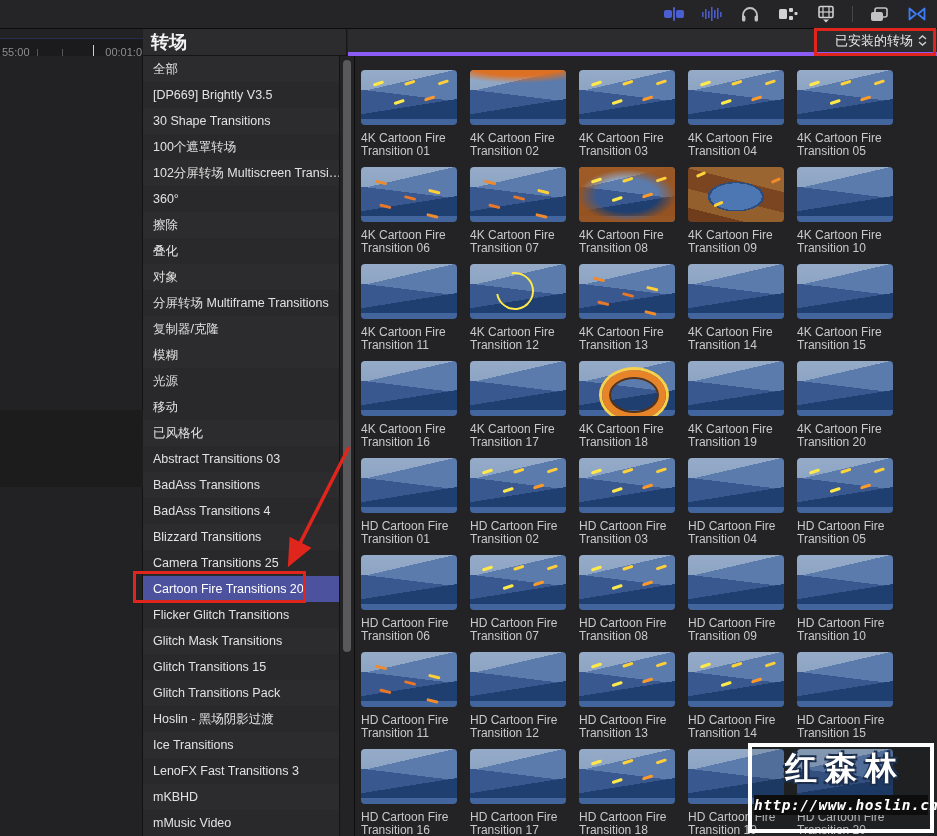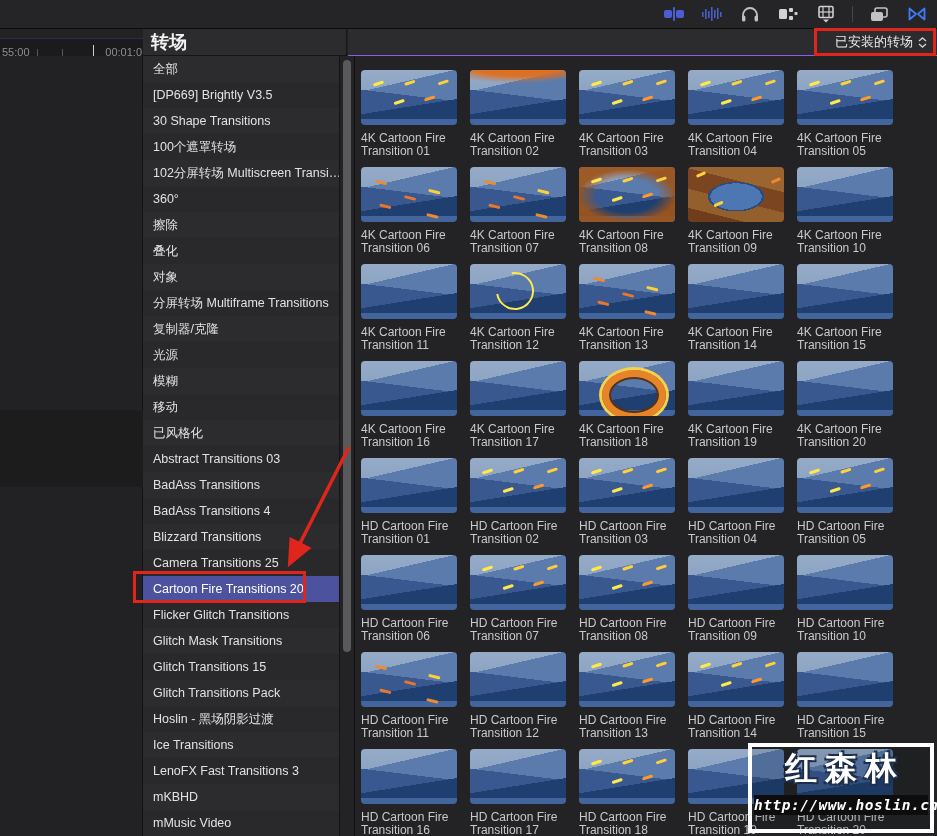--- a/index.html
+++ b/index.html
@@ -22,21 +22,21 @@
   .ruler .t2 { position:absolute; right:1px; top:7px; }
   .tick { position:absolute; width:1px; background:#555; }
   .tick.short { height:8px; top:10px; }
   .tick.tall { height:14px; top:6px; background:#cfcfcf; }
 
   .hdr-left { position:absolute; left:143px; top:29px; width:204px; height:27px;
     background:#2c2c2e; border-bottom:1px solid #151515; border-right:1px solid #161616;
     display:flex; align-items:center; padding-left:8px; }
   .hdr-left .title { color:#f2f2f2; font-size:18px; font-weight:bold; }
   .hdr-right { position:absolute; left:348px; top:29px; width:589px; height:27px;
-    background:#2c2c2e; border-bottom:1px solid #8b5cf6;
+    background:#2c2c2e; border-bottom:4px solid #8b5cf6;
     display:flex; align-items:center; justify-content:flex-end; padding-right:10px; gap:5px; }
   .hdr-right .filter { color:#e8e8e8; font-size:13px; }
 
   
   .left-panel { position:absolute; left:0; top:56px; width:143px; height:780px;
     background:#222224; border-right:1px solid #121212; }
   .left-band { position:absolute; left:0; top:354px; width:143px; height:77px; background:#1c1c1d; }
 
   
   .sidebar { position:absolute; left:143px; top:56px; width:196px; height:780px;
@@ -234,25 +234,25 @@
       </div>
       <div class="side-item">
         <span>对象</span>
       </div>
       <div class="side-item alt">
         <span>分屏转场 Multiframe Transitions</span>
       </div>
       <div class="side-item">
         <span>复制器/克隆</span>
       </div>
+      <div class="side-item">
+        <span>模糊</span>
+      </div>
       <div class="side-item alt">
         <span>光源</span>
-      </div>
-      <div class="side-item">
-        <span>模糊</span>
       </div>
       <div class="side-item alt">
         <span>移动</span>
       </div>
       <div class="side-item">
         <span>已风格化</span>
       </div>
       <div class="side-item alt">
         <span>Abstract Transitions 03</span>
       </div>

